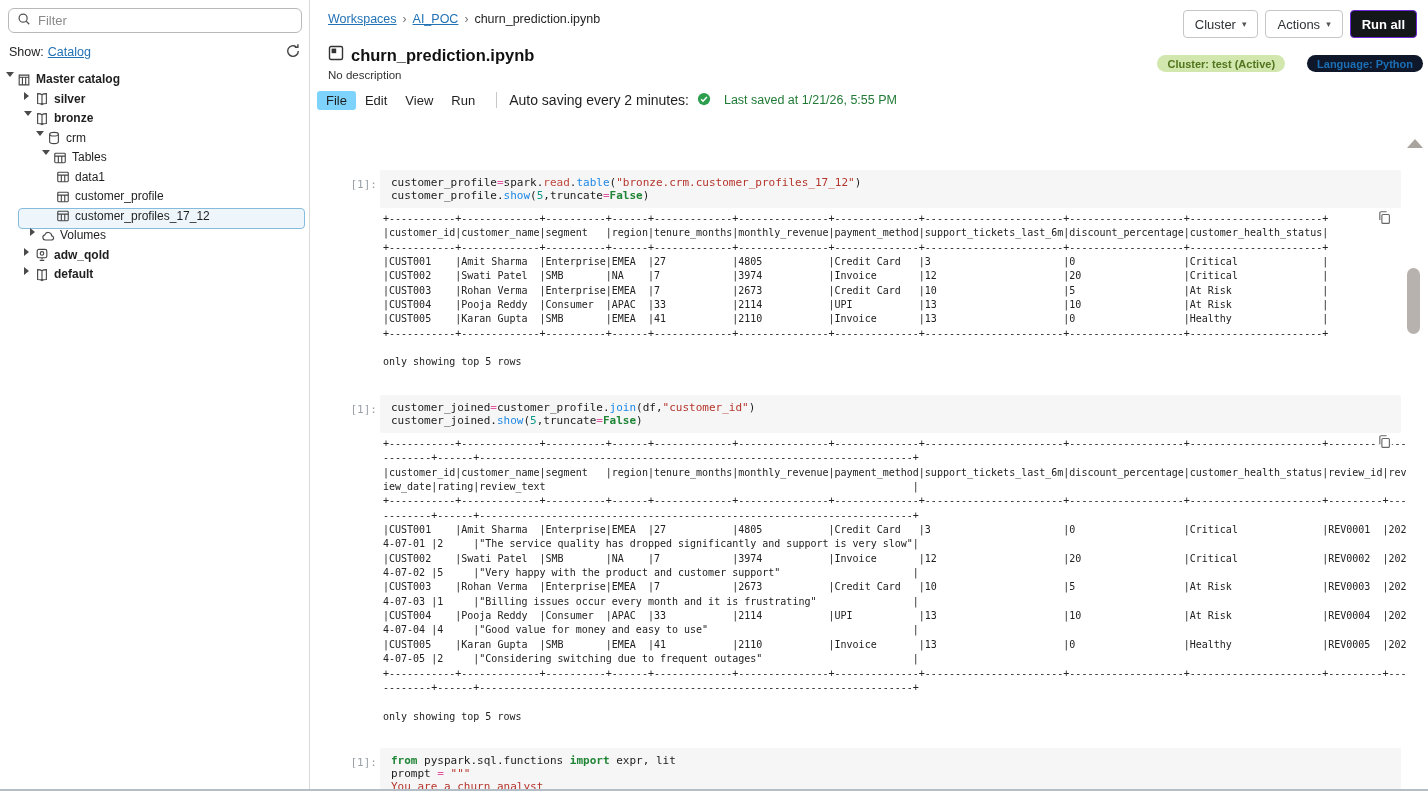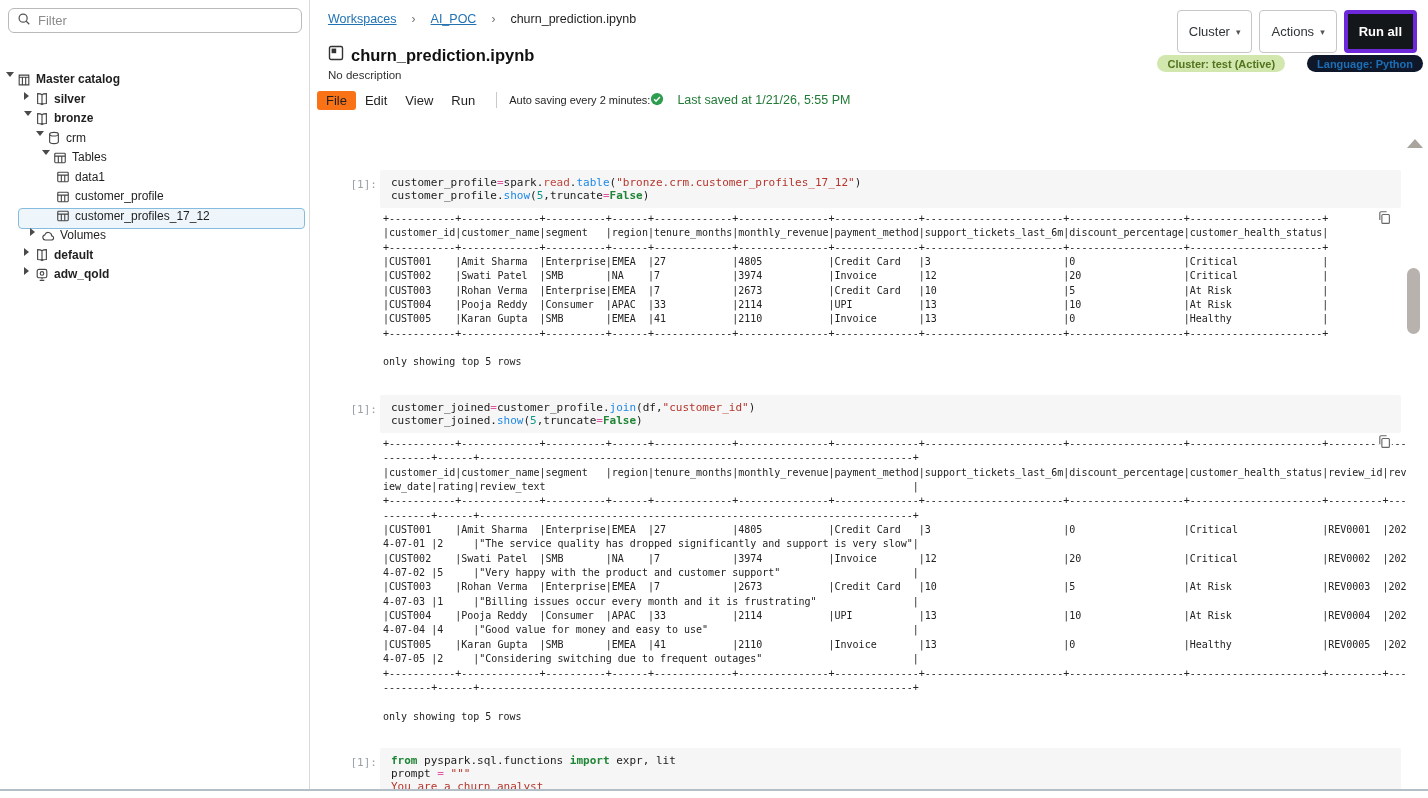--- a/index.html
+++ b/index.html
@@ -26,44 +26,44 @@
     top:-0.5px; bottom:-0.5px; background:#eef6fc; border:1px solid #85bbdd; border-radius:4px; z-index:0; }
   .tree-row.bold { font-weight:bold; }
   .caret-box { width:11px; display:flex; align-items:center; }
   .caret-down { width:0; height:0; border-left:4px solid transparent; border-right:4px solid transparent; border-top:5px solid #4a4a4a; }
   .caret-right { width:0; height:0; border-top:4px solid transparent; border-bottom:4px solid transparent; border-left:5px solid #4a4a4a; }
   .tree-icon { width:15px; height:15px; margin-right:4px; display:flex; align-items:center; }
   .tree-icon svg { width:14px; height:14px; }
 
   
   .content { position:absolute; left:311px; top:0; width:1117px; height:789px; overflow:hidden; background:#fff; }
-  .breadcrumb { position:absolute; left:17px; top:12px; font-size:12.5px; display:flex; align-items:center; gap:15px; }
+  .breadcrumb { position:absolute; left:17px; top:12px; font-size:12.5px; display:flex; align-items:center; gap:6px; }
   .breadcrumb a { color:#2272b4; text-decoration:underline; cursor:pointer; }
   .crumb-sep { color:#707070; font-size:12px; }
   .top-buttons { position:absolute; right:11px; top:10px; display:flex; gap:7px; }
-  .btn { height:43px; border:1px solid #c6c6c6; border-radius:4px; background:#fff;
+  .btn { height:28px; border:1px solid #c6c6c6; border-radius:4px; background:#fff;
     font:13px "Liberation Sans",sans-serif; color:#2f3437; padding:0 11px;
     display:flex; align-items:center; gap:6px; cursor:pointer; }
   .btn .dd { font-size:9px; color:#555; }
-  .btn-primary { background:#14171a; color:#fff; border:4px solid #6d28d9; font-weight:bold; }
+  .btn-primary { background:#14171a; color:#fff; border:1px solid #6d28d9; font-weight:bold; }
 
   .title-row { position:absolute; left:17px; top:45px; display:flex; align-items:center; gap:7px; }
   .title-row h1 { font-size:16.5px; font-weight:bold; color:#111; }
   .badges { position:absolute; right:5px; top:55px; display:flex; gap:22px; }
   .pill { height:17px; border-radius:9px; font-size:11px; font-weight:bold;
     display:flex; align-items:center; padding:0 10px; }
   .pill-green { background:#d2e7ae; color:#51741d; }
   .pill-blue  { background:#0f172a; color:#1c6fb5; }
   .no-desc { position:absolute; left:17px; top:69px; font-size:11.5px; color:#333; }
 
   .menubar { position:absolute; left:6px; top:89px; height:22px; display:flex; align-items:center; font-size:13px; }
   .menu-item { padding:2px 9px; border-radius:3px; cursor:pointer; }
-  .menu-item.active { background:#f97316; }
+  .menu-item.active { background:#7dd3fc; }
   .menu-divider { width:1px; height:16px; background:#c9c9c9; margin:0 12px; }
-  .autosave { color:#1f1f1f; font-size:11px; }
+  .autosave { color:#1f1f1f; font-size:14px; margin-right:8px; }
   .saved { color:#217a36; font-size:12.5px; display:flex; align-items:center; gap:13px; }
 
   
   .cells { position:absolute; left:0; top:0; right:0; bottom:0; }
   .cell { position:absolute; left:0; width:100%; }
   .cell:nth-child(1){ top:170px; } .cell:nth-child(2){ top:395px; } .cell:nth-child(3){ top:748px; }
   .gutter { position:absolute; left:24px; top:8px; width:42px; text-align:right;
     font:11px "DejaVu Sans Mono",monospace; color:#9aa0a6; }
   .code-block { position:absolute; left:69px; top:0; width:1021px; background:#f6f6f6;
     border-radius:2px; padding:6px 11px; font:11px/13px "DejaVu Sans Mono",monospace; color:#1c1c1c; }
@@ -90,20 +90,30 @@
   <aside class="sidebar">
     <div class="filter-box">
       <span>
         <svg width="14" height="14" viewBox="0 0 16 16">
             <circle cx="7" cy="7" r="4.6" fill="none" stroke="#555" stroke-width="1.4"></circle>
             <path d="M10.6 10.6L14 14" stroke="#555" stroke-width="1.4"></path>
           </svg>
       </span>
       <input placeholder="Filter" style="">
     </div>
+    <div class="show-row">
+      <span>Show:</span>
+      <a>Catalog</a>
+      <span class="refresh-btn">
+        <svg width="16" height="16" viewBox="0 0 16 16">
+            <path d="M13.3 8A5.3 5.3 0 1 1 11.2 3.8" fill="none" stroke="#444" stroke-width="1.4"></path>
+            <path d="M12.9 1.2v3.1H9.8" fill="none" stroke="#444" stroke-width="1.4"></path>
+          </svg>
+      </span>
+    </div>
     <div class="tree">
         <div class="tree-row bold" style="padding-left: 6px;">
           <span class="caret-box">
             <span class="caret-down"></span>
           </span>
           <span class="tree-icon">
             <svg viewBox="0 0 16 16">
               <path d="M2.5 2.5h11v11h-11z M2.5 4.8h11 M6.2 4.8v8.7 M9.9 4.8v8.7" fill="none" stroke="#474747" stroke-width="1.3"></path>
             </svg>
           </span>
@@ -185,44 +195,44 @@
         <div class="tree-row" style="padding-left: 30px;">
           <span class="caret-box">
             <span class="caret-right"></span>
           </span>
           <span class="tree-icon">
             <svg viewBox="0 0 16 16">
               <path d="M4.8 12.6a3 3 0 0 1-.4-5.9 4 4 0 0 1 7.8 1.1 2.4 2.4 0 0 1-.4 4.8z" fill="none" stroke="#474747" stroke-width="1.3"></path>
             </svg>
           </span>
           <span>Volumes</span>
-        </div>
-        <div class="tree-row bold" style="padding-left: 24px;">
-          <span class="caret-box">
-            <span class="caret-right"></span>
-          </span>
-          <span class="tree-icon">
-            <svg viewBox="0 0 16 16">
-              <path d="M8 3.1C7 2.2 5.6 1.9 3 1.9v11.2c2.6 0 4 .3 5 1.2 1-.9 2.4-1.2 5-1.2V1.9c-2.6 0-4 .3-5 1.2z M8 3.1v11.2" fill="none" stroke="#474747" stroke-width="1.3"></path>
-            </svg>
-          </span>
-          <span>default</span>
         </div>
         <div class="tree-row bold" style="padding-left: 24px;">
           <span class="caret-box">
             <span class="caret-right"></span>
           </span>
           <span class="tree-icon">
             <svg viewBox="0 0 16 16">
               <rect x="2.5" y="1.6" width="11" height="9.6" rx="2" fill="none" stroke="#474747" stroke-width="1.3"></rect>
               <circle cx="8" cy="6.2" r="2" fill="none" stroke="#474747" stroke-width="1.3"></circle>
               <path d="M8 11.2v1.6 M5.4 14.2h5.2" fill="none" stroke="#474747" stroke-width="1.3"></path>
             </svg>
           </span>
           <span>adw_qold</span>
+        </div>
+        <div class="tree-row bold" style="padding-left: 24px;">
+          <span class="caret-box">
+            <span class="caret-right"></span>
+          </span>
+          <span class="tree-icon">
+            <svg viewBox="0 0 16 16">
+              <path d="M8 3.1C7 2.2 5.6 1.9 3 1.9v11.2c2.6 0 4 .3 5 1.2 1-.9 2.4-1.2 5-1.2V1.9c-2.6 0-4 .3-5 1.2z M8 3.1v11.2" fill="none" stroke="#474747" stroke-width="1.3"></path>
+            </svg>
+          </span>
+          <span>default</span>
         </div>
       </div>
   </aside>
 
   <main class="content">
     <nav class="breadcrumb">
       <a>Workspaces</a>
       <span class="crumb-sep">›</span>
       <a>AI_POC</a>
       <span class="crumb-sep">›</span>

